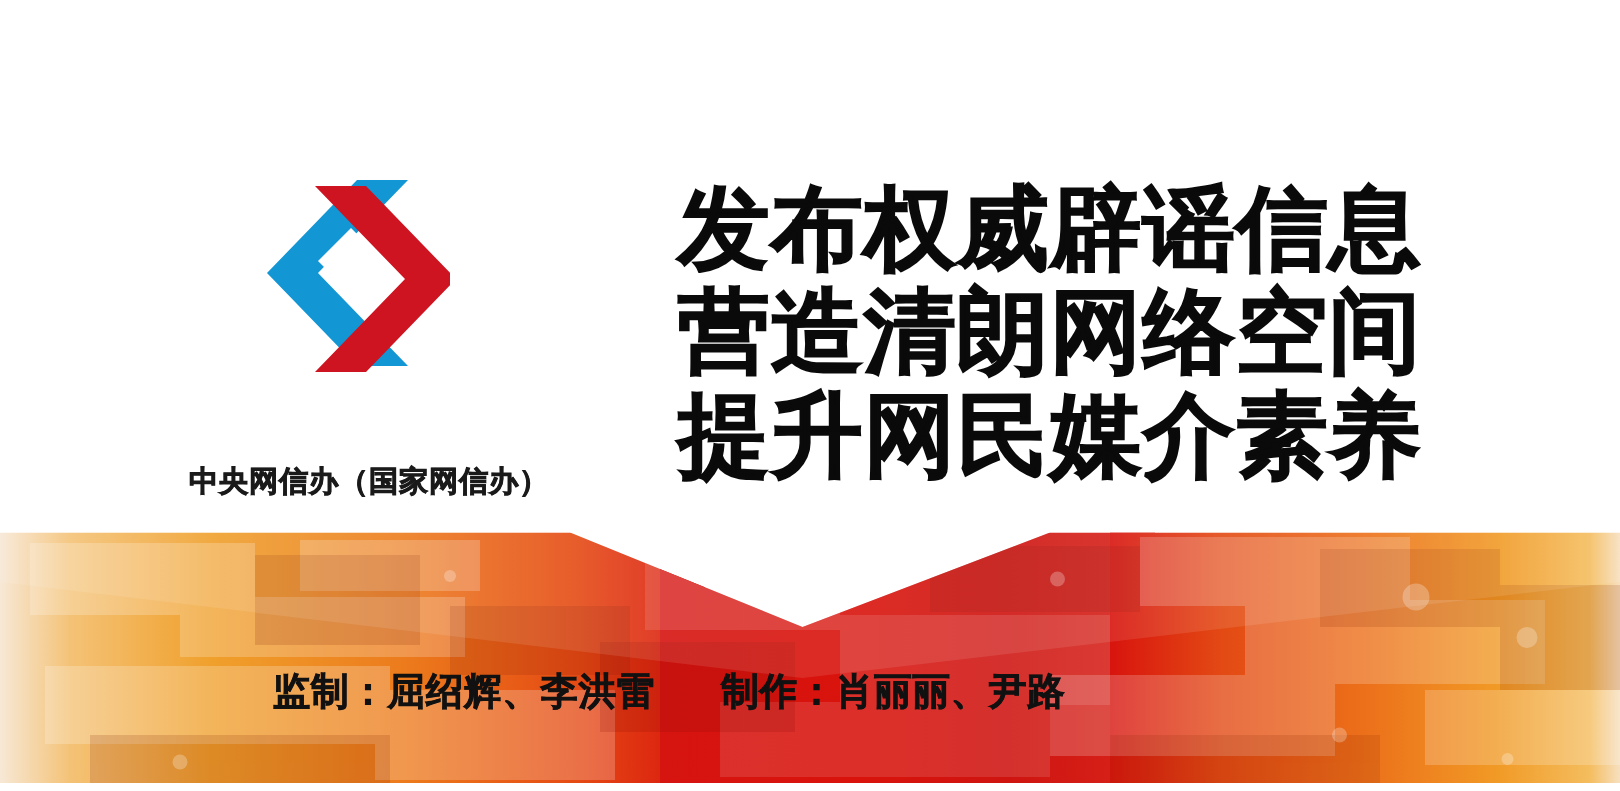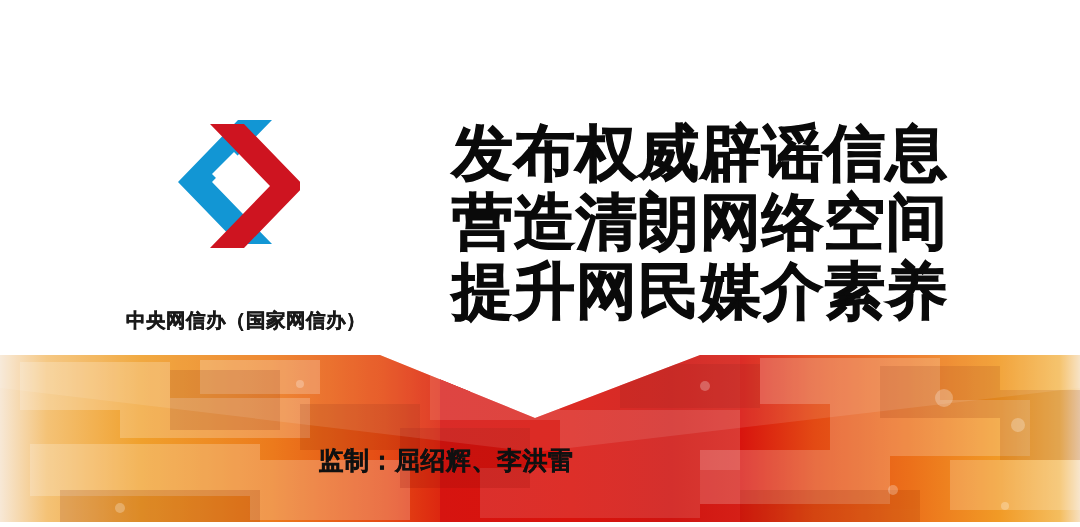--- a/index.html
+++ b/index.html
@@ -238,16 +238,17 @@
         </g>
 
         <path d="M0,15 L380,15 L535,78 L700,15 L1080,15 L1080,48 L535,112 L0,48 Z" fill="#ffffff" opacity="0.10"></path>
       </g>
     </svg>
   </div>
 
   <div class="credits">
     <div class="credits-inner">
       <span class="credit">监制：屈绍辉、李洪雷</span>
+      <span class="credit">制作：肖丽丽、尹路</span>
     </div>
   </div>
 
 </div>
 
 </body></html>

